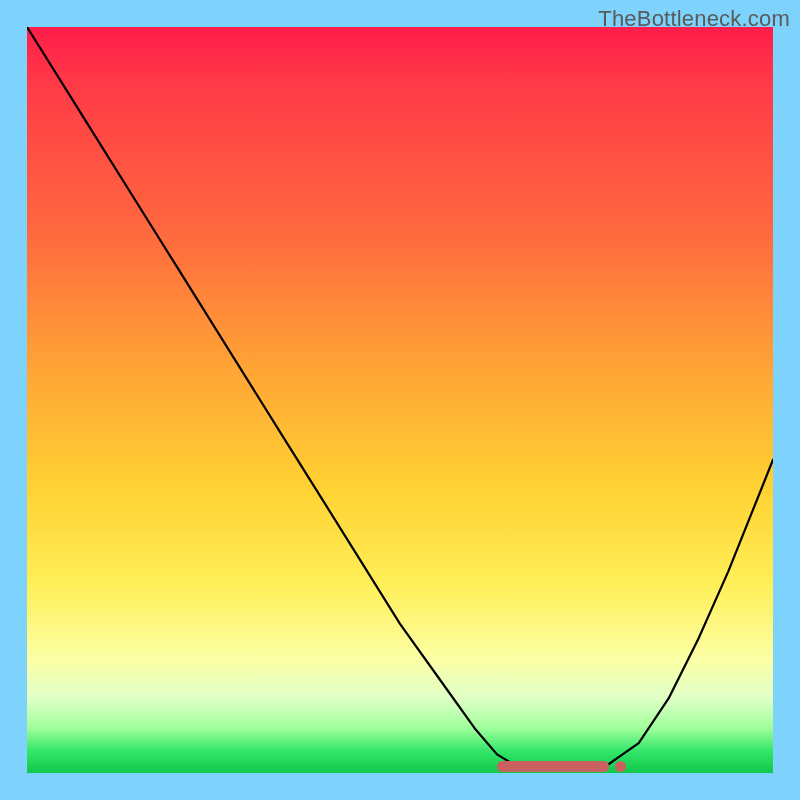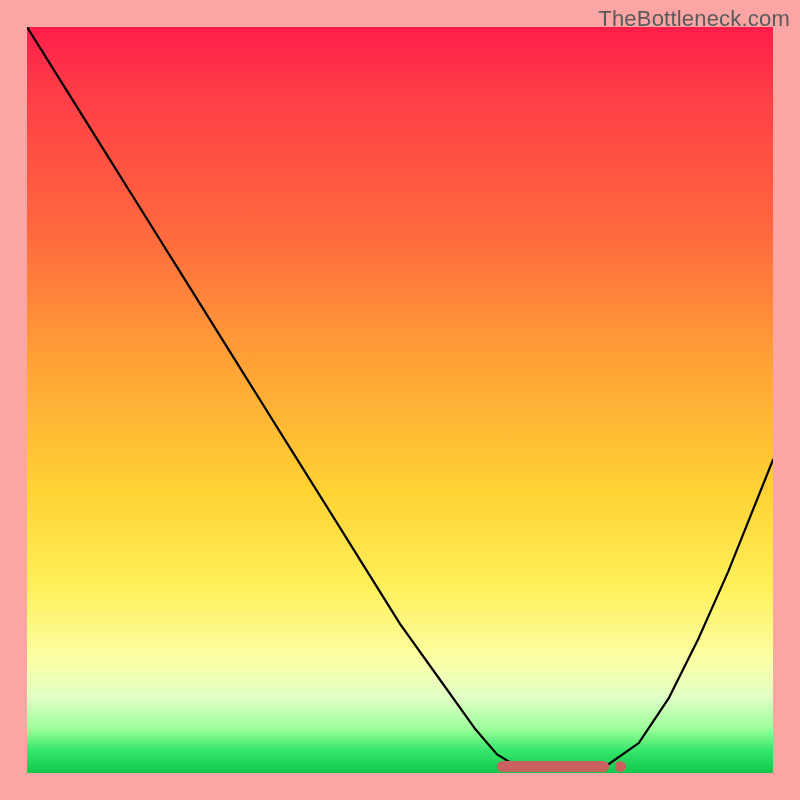--- a/index.html
+++ b/index.html
@@ -8,21 +8,21 @@
     width: 800px;
     height: 800px;
     background: #000;
     font-family: Arial, Helvetica, sans-serif;
     overflow: hidden;
   }
   .outer {
     position: relative;
     width: 800px;
     height: 800px;
-    background: #fca5a5;
+    background: #7dd3fc;
   }
   .watermark {
     position: absolute;
     top: 6px;
     right: 10px;
     color: #5a5a5a;
     font-size: 22px;
     font-weight: 500;
     letter-spacing: 0.2px;
     z-index: 5;

